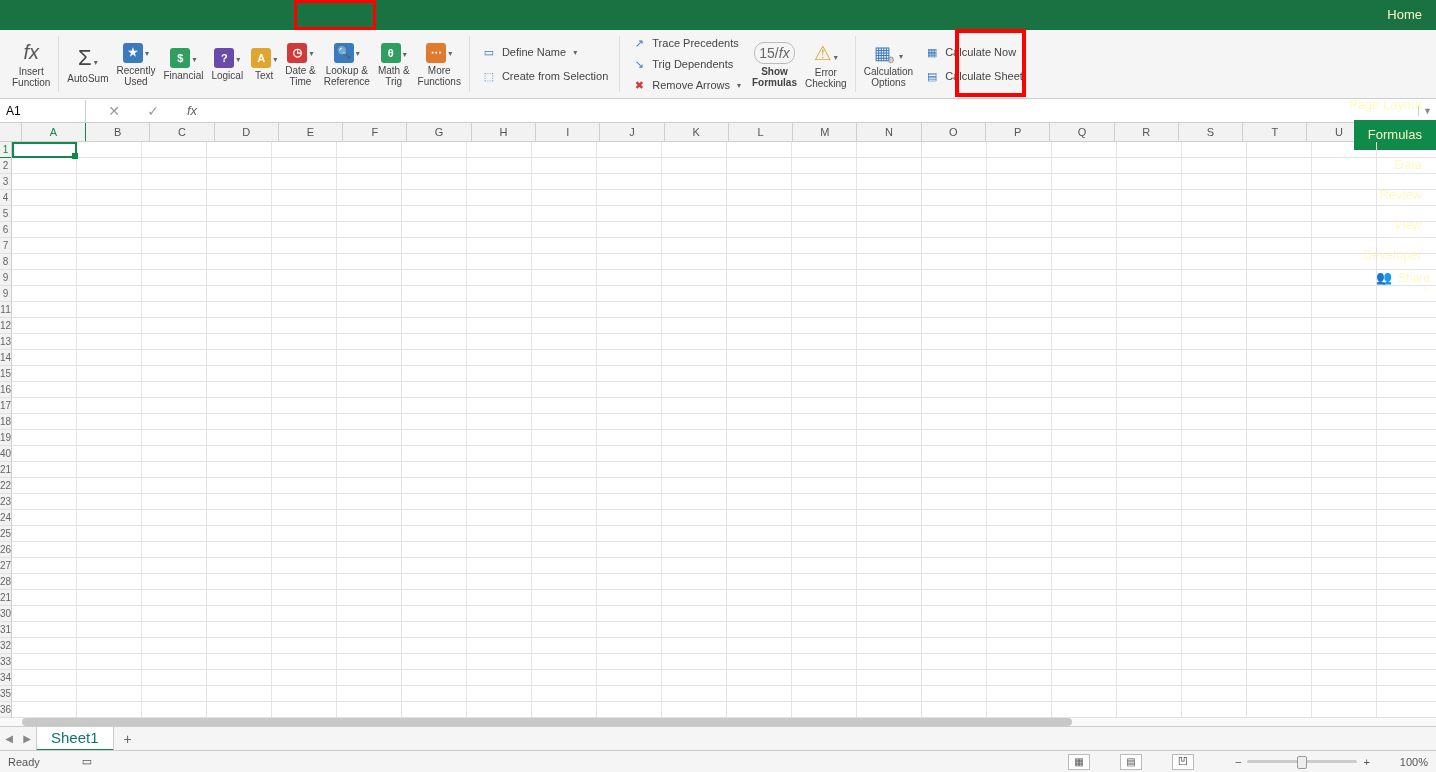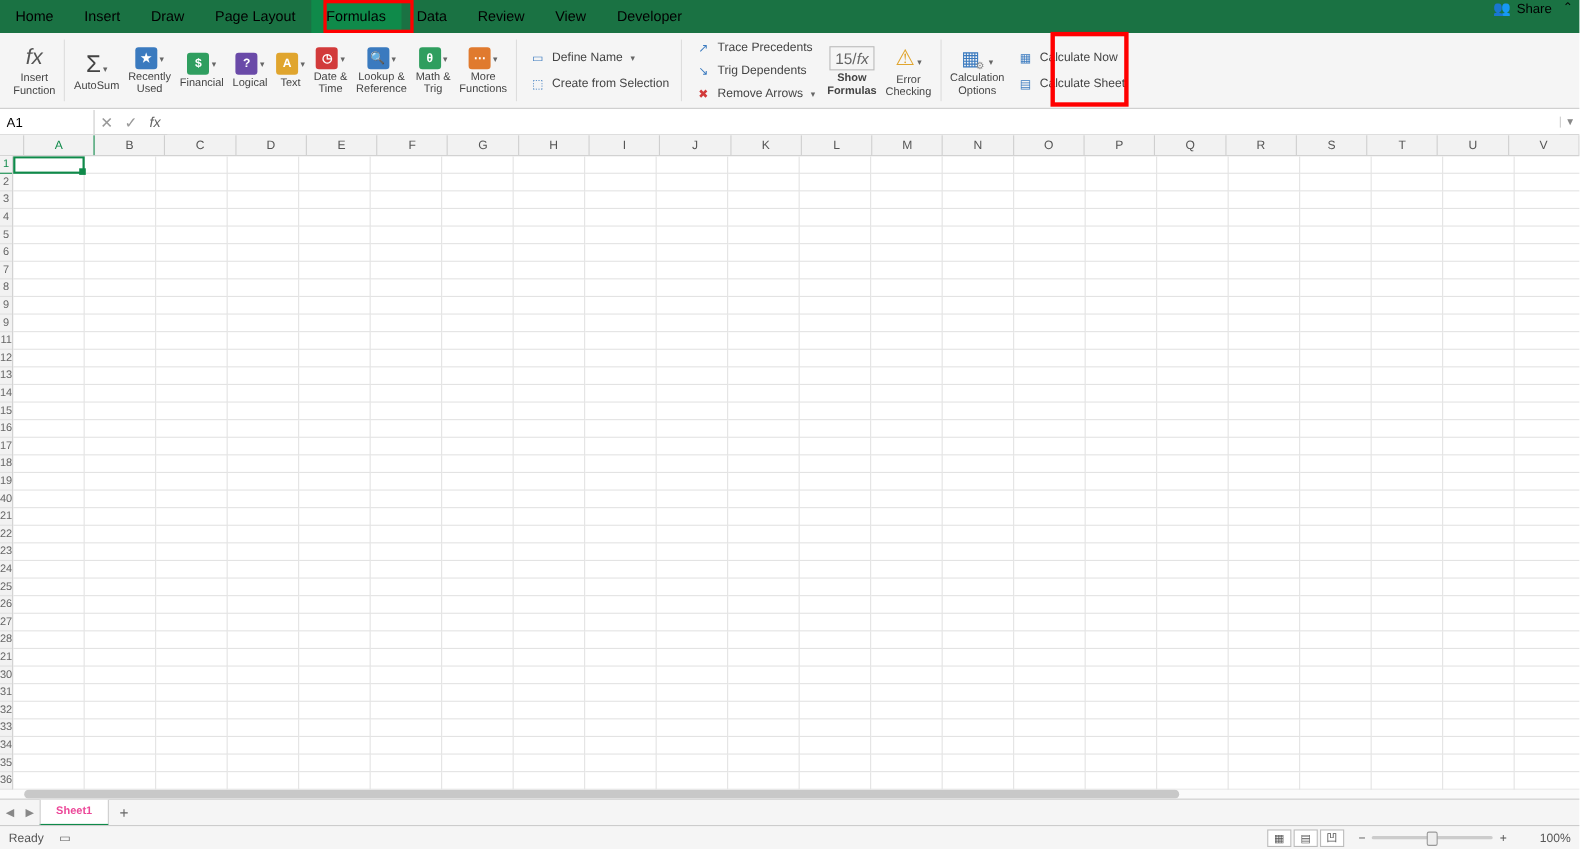--- a/index.html
+++ b/index.html
@@ -1,32 +1,32 @@
 <!DOCTYPE html>
 <html><head>
 <meta charset="utf-8">
 <style>
   * { box-sizing: border-box; margin: 0; padding: 0; }
   body { font-family: -apple-system, "Segoe UI", Arial, sans-serif; font-size: 12px; width: 1436px; height: 772px; overflow: hidden; background: #fff; color: #333; display: flex; flex-direction: column; }
-  .tabbar { background: #1a7243; height: 30px; display: flex; align-items: flex-start; color: #000000; position: relative; }
+  .tabbar { background: #1a7243; height: 30px; display: flex; align-items: flex-end; color: #fef9c3; position: relative; flex-direction: column; }
   .tab { padding: 0 14px; height: 30px; line-height: 30px; cursor: pointer; font-size: 13px; }
   .tab.active { background: #0f8a4a; }
   .tab-highlight { position: absolute; border: 3px solid #ff0000; pointer-events: none; }
   .share-btn { margin-left: auto; display: flex; align-items: center; gap: 5px; padding: 0 6px; }
   .chevup { margin-left: 4px; margin-right: 6px; font-size: 11px; }
   .ribbon { height: 69px; background: #f5f5f5; border-bottom: 1px solid #ccc; display: flex; align-items: stretch; padding: 0 8px; position: relative; }
   .rgroup { display: flex; flex-direction: column; align-items: center; justify-content: center; padding: 3px 4px 2px; text-align: center; cursor: pointer; }
   .rgroup .lbl { font-size: 10px; color: #444; line-height: 11px; margin-top: 2px; }
   .sep { border-left: 1px solid #ddd; margin: 6px 4px; }
   .ic { width: 20px; height: 20px; display: inline-flex; align-items: center; justify-content: center; border-radius: 3px; color: #fff; font-size: 11px; font-weight: bold; }
   .dd { font-size: 8px; color: #666; margin-left: 2px; }
   .small-row { display: flex; align-items: center; gap: 5px; font-size: 11px; color: #444; padding: 1px 3px; cursor: pointer; height: 20px; }
   .small-row .sic { width: 16px; height: 16px; display: inline-flex; align-items: center; justify-content: center; font-size: 11px; }
   .red-box { position: absolute; border: 4px solid #ff0000; pointer-events: none; }
-  .fbar { height: 24px; border-bottom: 1px solid #ccc; display: flex; align-items: center; }
+  .fbar { height: 24px; border-bottom: 1px solid #ccc; display: flex; align-items: center; gap: 17px; }
   .namebox { width: 86px; height: 22px; border: none; border-right: 1px solid #ccc; padding: 0 6px; font-size: 12px; outline: none; }
   .fbar .fb-btn { width: 22px; text-align: center; color: #999; cursor: pointer; font-size: 14px; }
   .fbar .fx { font-style: italic; color: #666; font-size: 13px; }
   .fbar input.fin { flex: 1; border: none; outline: none; height: 22px; padding: 0 4px; }
   .fbar .expand { width: 18px; text-align: center; border-left: 1px solid #ccc; font-size: 9px; color: #888; cursor: pointer; }
   .colhdr { height: 19px; display: flex; background: #f2f2f2; border-bottom: 1px solid #cfcfcf; }
   .corner { width: 22px; border-right: 1px solid #cfcfcf; background: #f2f2f2; }
   .ch { width: 65px; border-right: 1px solid #cfcfcf; text-align: center; font-size: 11px; color: #555; line-height: 19px; }
   .ch.first { border-right-color: #0f8a4a; color: #0f8a4a; font-weight: 500; }
   .grid-area { flex: 1; overflow: hidden; position: relative; }
@@ -36,23 +36,23 @@
   .rh.first { border-bottom-color: #0f8a4a; color: #0f8a4a; font-weight: 500; }
   .cells { position: relative; flex: 1; }
   .cellrow { display: flex; height: 16px; }
   .cell { width: 65px; height: 16px; border-right: 1px solid #e3e3e3; border-bottom: 1px solid #e3e3e3; }
   .sel { position: absolute; top: 0; left: 0; width: 65px; height: 16px; border: 2px solid #0f8a4a; pointer-events: none; }
   .sel::after { content: ""; position: absolute; right: -3px; bottom: -3px; width: 6px; height: 6px; background: #0f8a4a; }
   .hscroll { height: 8px; background: #fafafa; display: flex; }
   .hscroll .thumb { background: #c8c8c8; height: 8px; border-radius: 4px; width: 1050px; margin-left: 22px; }
   .sheettabs { height: 24px; border-top: 1px solid #ccc; display: flex; align-items: center; background: #f5f5f5; }
   .navbtn { width: 18px; text-align: center; color: #888; cursor: pointer; font-size: 10px; }
-  .sheettab { padding: 0 14px; height: 24px; line-height: 22px; background: #fff; border: 1px solid #ccc; border-bottom: 2px solid #0f8a4a; border-top: none; color: #ec4899; font-weight: 700; font-size: 10px; cursor: pointer; }
+  .sheettab { padding: 0 14px; height: 24px; line-height: 22px; background: #fff; border: 1px solid #ccc; border-bottom: 2px solid #0f8a4a; border-top: none; color: #0f766e; font-weight: 400; font-size: 15px; cursor: pointer; }
   .addsheet { width: 28px; text-align: center; color: #666; cursor: pointer; font-size: 14px; }
-  .status { height: 22px; border-top: 1px solid #ccc; background: #f5f5f5; display: flex; align-items: center; padding: 0 8px; font-size: 11px; color: #555; }
+  .status { height: 22px; border-top: 1px solid #ccc; background: #f5f5f5; display: flex; align-items: center; padding: 0 8px; font-size: 11px; color: #555; gap: 28px; }
   .status .spacer { flex: 1; }
   .viewbtn { width: 22px; height: 16px; border: 1px solid #bbb; margin: 0 1px; display: inline-flex; align-items: center; justify-content: center; font-size: 10px; cursor: pointer; background: #fff; }
   .zoombar { display: flex; align-items: center; gap: 6px; margin-left: 12px; }
   .zslider { width: 110px; height: 3px; background: #ccc; position: relative; border-radius: 2px; }
   .zslider::after { content: ""; position: absolute; left: 50%; top: -4px; width: 8px; height: 11px; background: #eee; border: 1px solid #999; border-radius: 2px; transform: translateX(-50%); }
 </style>
 </head>
 <body>
 
 <div class="tabbar">
@@ -158,21 +158,21 @@
       <span>Trig Dependents</span>
     </div>
     <div class="small-row">
       <span class="sic" style="color:#d23a3a;">✖</span>
       <span>Remove Arrows</span>
       <span class="dd">▾</span>
     </div>
   </div>
 
   <div class="rgroup">
-    <span style="font-size:14px; color:#666; border:1px solid #bbb; padding:2px 4px; border-radius:0;">15/<i>fx</i></span>
+    <span style="font-size:14px; color:#666; border:1px solid #bbb; padding:2px 4px; border-radius:10px;">15/<i>fx</i></span>
     <div class="lbl" style="white-space:pre-line;font-weight:bold;">Show
 Formulas</div>
   </div>
 
   <div class="rgroup">
     <span><span style="font-size:20px; color:#e0a52e;">⚠</span><span class="dd">▾</span></span>
     <div class="lbl" style="white-space:pre-line;">Error
 Checking</div>
   </div>
 

